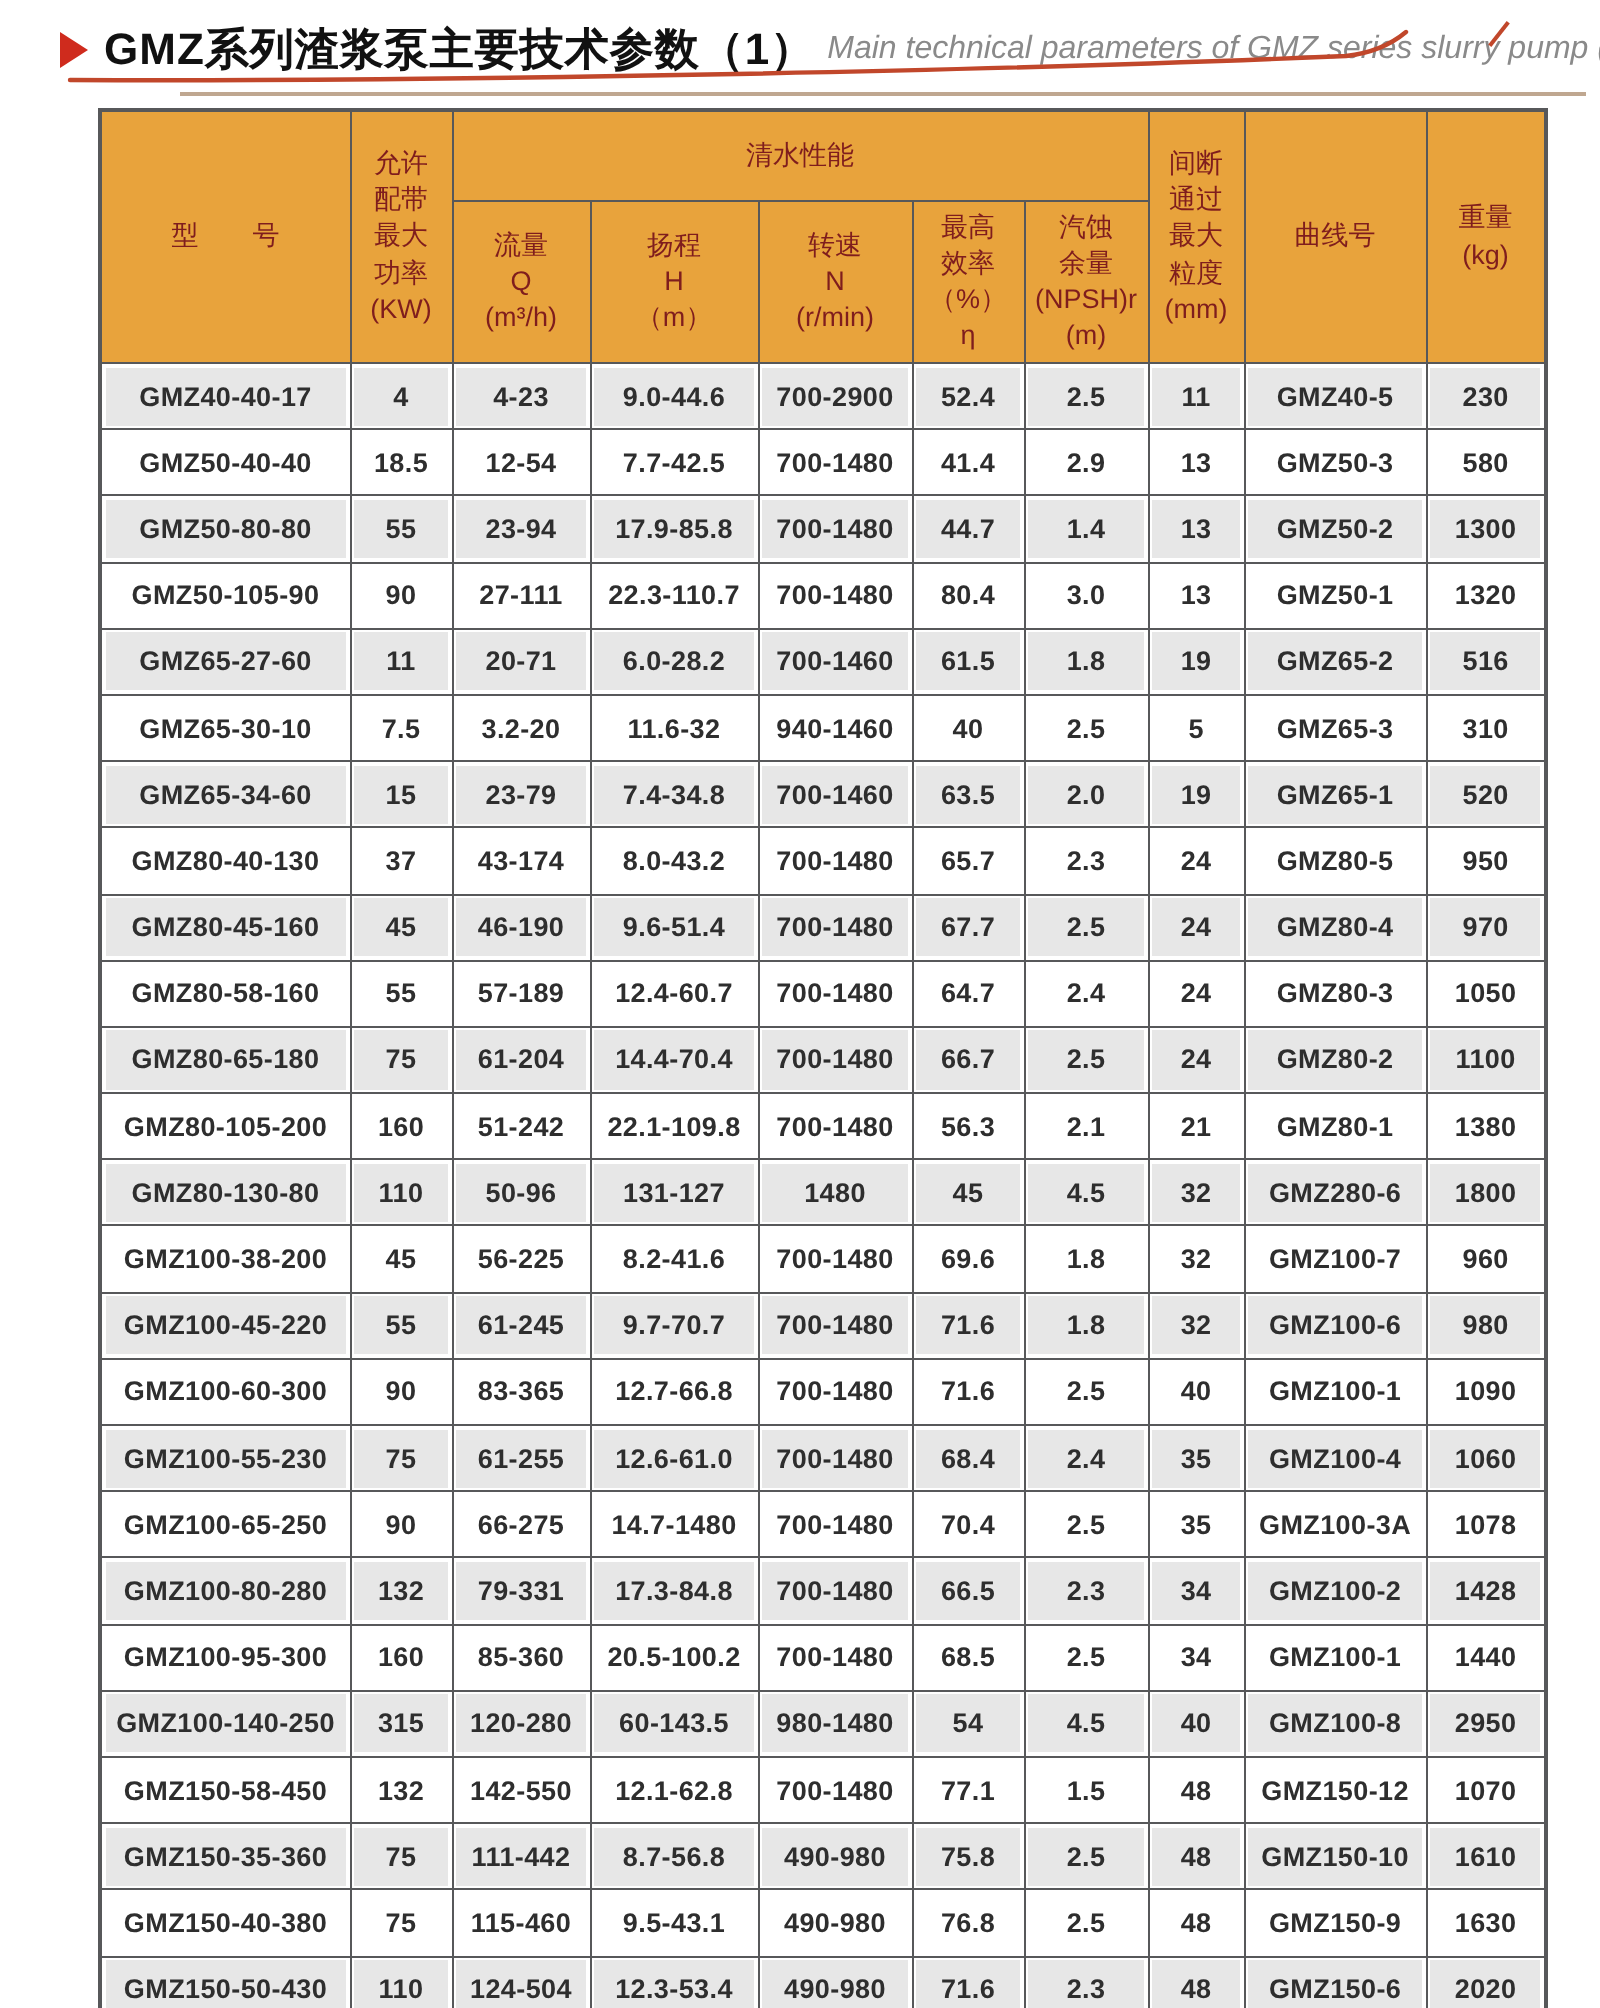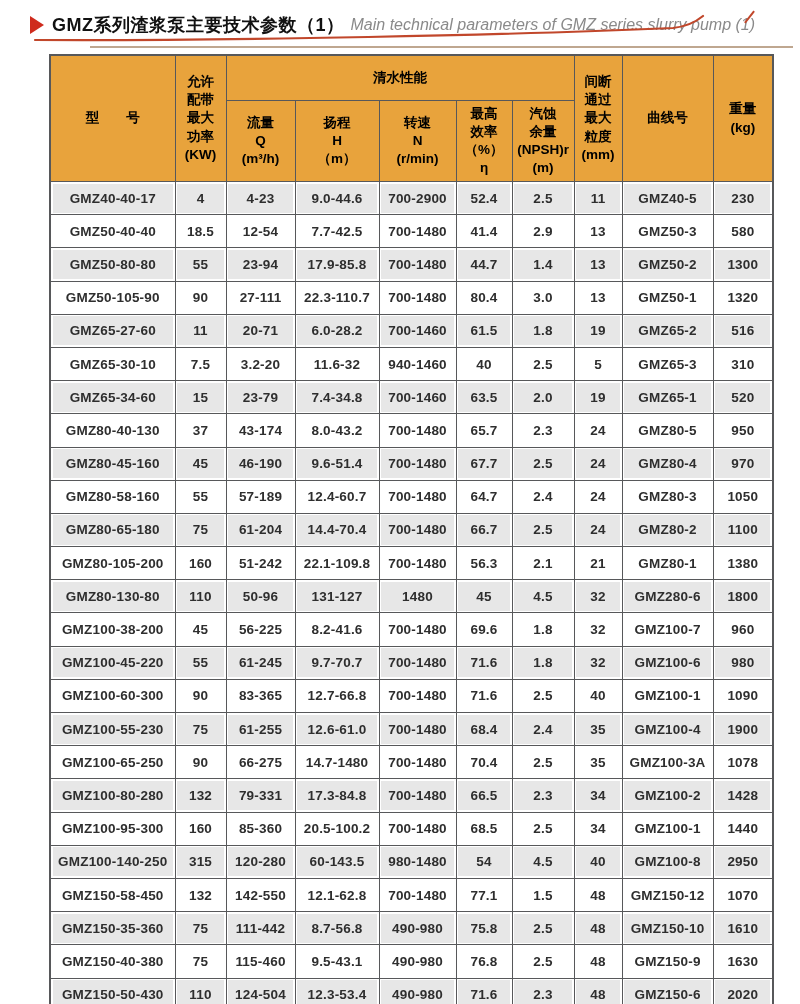--- a/index.html
+++ b/index.html
@@ -7,41 +7,41 @@
     width:800px;height:1004px;background:#ffffff;position:relative;
     font-family:"Liberation Sans","DejaVu Sans",sans-serif;
     -webkit-font-smoothing:antialiased;
   }
   
   .title-row{position:absolute;left:30px;top:8px;width:760px;height:34px;
     display:flex;align-items:center;white-space:nowrap;}
   .tri{width:0;height:0;border-left:14px solid #cf2b1d;
     border-top:9px solid transparent;border-bottom:9px solid transparent;
     margin-right:8px;flex:0 0 auto;}
-  .title-zh{font-size:18px;font-weight:bold;color:#111;letter-spacing:.5px;margin:0;}
+  .title-zh{font-size:22px;font-weight:bold;color:#111;letter-spacing:.5px;margin:0;}
   .title-en{font-size:16px;font-style:italic;color:#8a8a8a;margin-left:6px;
     letter-spacing:0px;}
   .underline-svg{position:absolute;left:33px;top:14px;width:680px;height:30px;}
   .slash-mark{position:absolute;left:742px;top:16px;width:15px;height:0;
     border-top:2px solid #c1472b;transform:rotate(-52deg);}
   .shadow-line{position:absolute;left:90px;top:46px;width:703px;height:2px;
     background:#b4987c;opacity:.85;}
   
   table.params{
     position:absolute;left:49px;top:54px;width:723px;
     border-collapse:collapse;table-layout:fixed;
     font-size:13.5px;color:#2e2e2e;
   }
   table.params th,table.params td{
     border:1px solid #57585a;text-align:center;vertical-align:middle;
     overflow:hidden;
   }
   table.params{border:2px solid #57585a;}
   thead th{
-    background:#e8a33c;color:#000000;font-weight:700;
+    background:#e8a33c;color:#7f1d1d;font-weight:400;
     white-space:pre-line;line-height:1.35;font-size:13.5px;padding:2px 1px;
   }
   thead tr.band-top th{height:40px;}
   thead tr.band-sub th{height:76px;}
   th.full-h{height:116px;}
   tbody td{
     height:33.2px;box-sizing:border-box;
     padding:2px;background-clip:content-box;
     font-weight:600;letter-spacing:.2px;
   }
@@ -310,21 +310,21 @@
       <tr>
         <td>GMZ100-55-230</td>
         <td>75</td>
         <td>61-255</td>
         <td>12.6-61.0</td>
         <td>700-1480</td>
         <td>68.4</td>
         <td>2.4</td>
         <td>35</td>
         <td>GMZ100-4</td>
-        <td>1900</td>
+        <td>1060</td>
       </tr>
       <tr>
         <td>GMZ100-65-250</td>
         <td>90</td>
         <td>66-275</td>
         <td>14.7-1480</td>
         <td>700-1480</td>
         <td>70.4</td>
         <td>2.5</td>
         <td>35</td>

